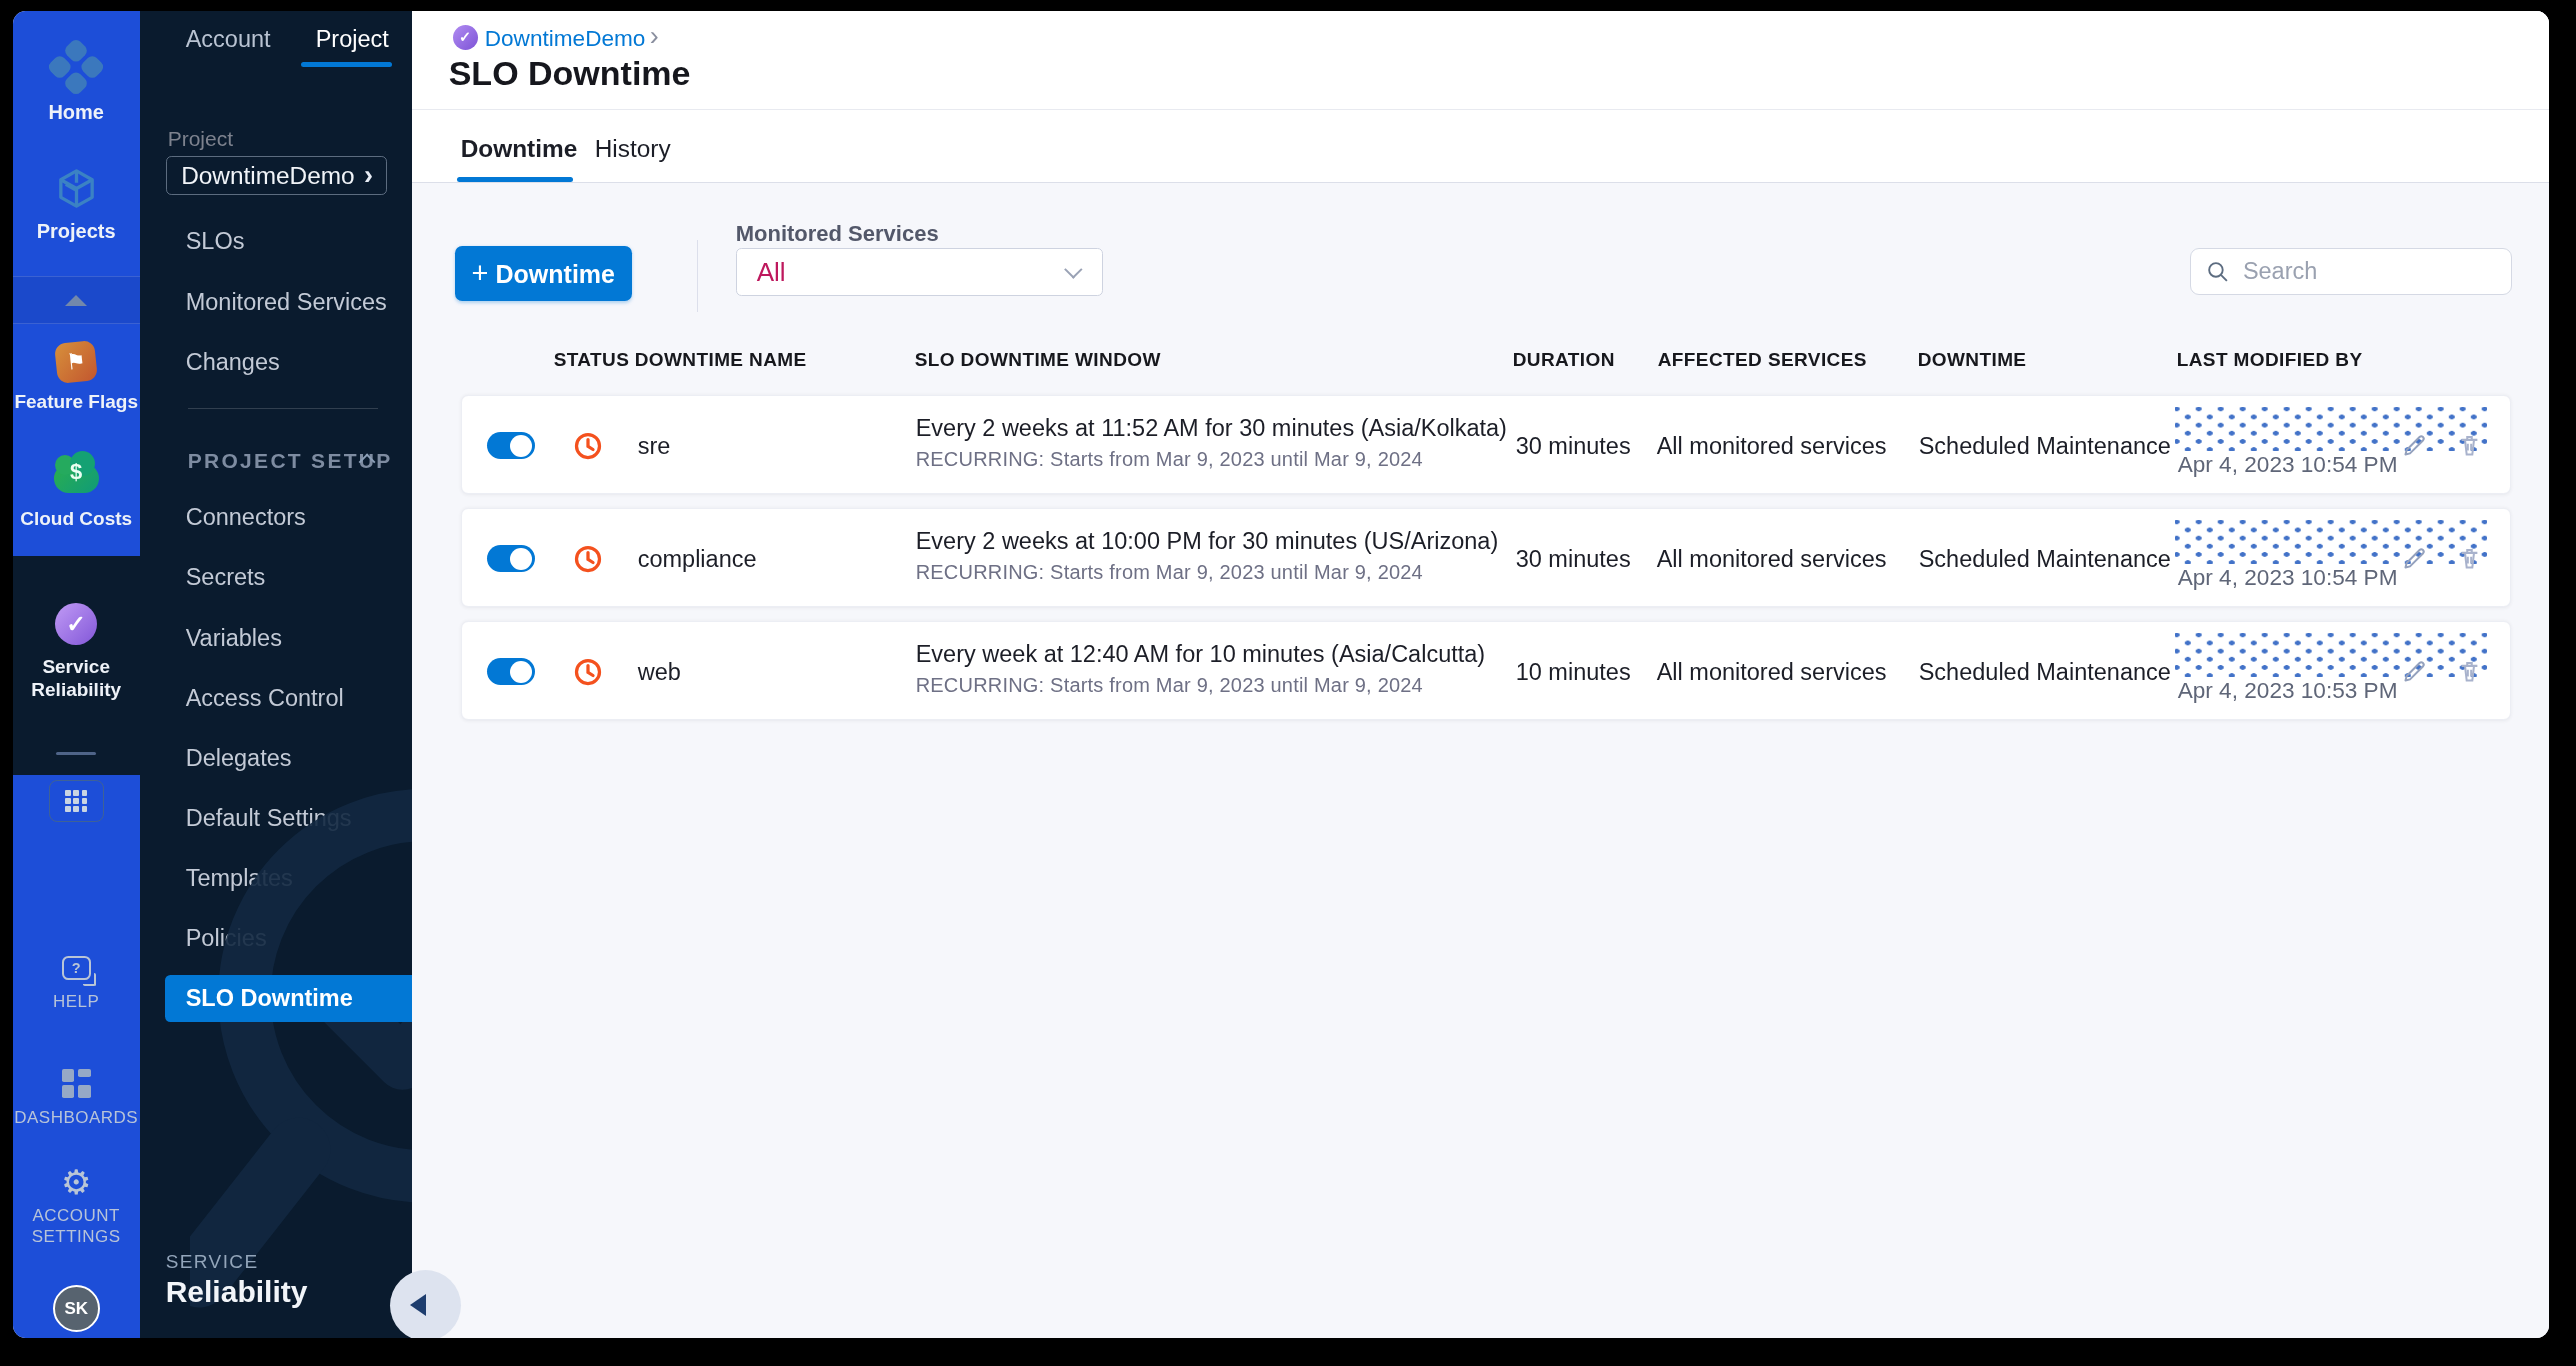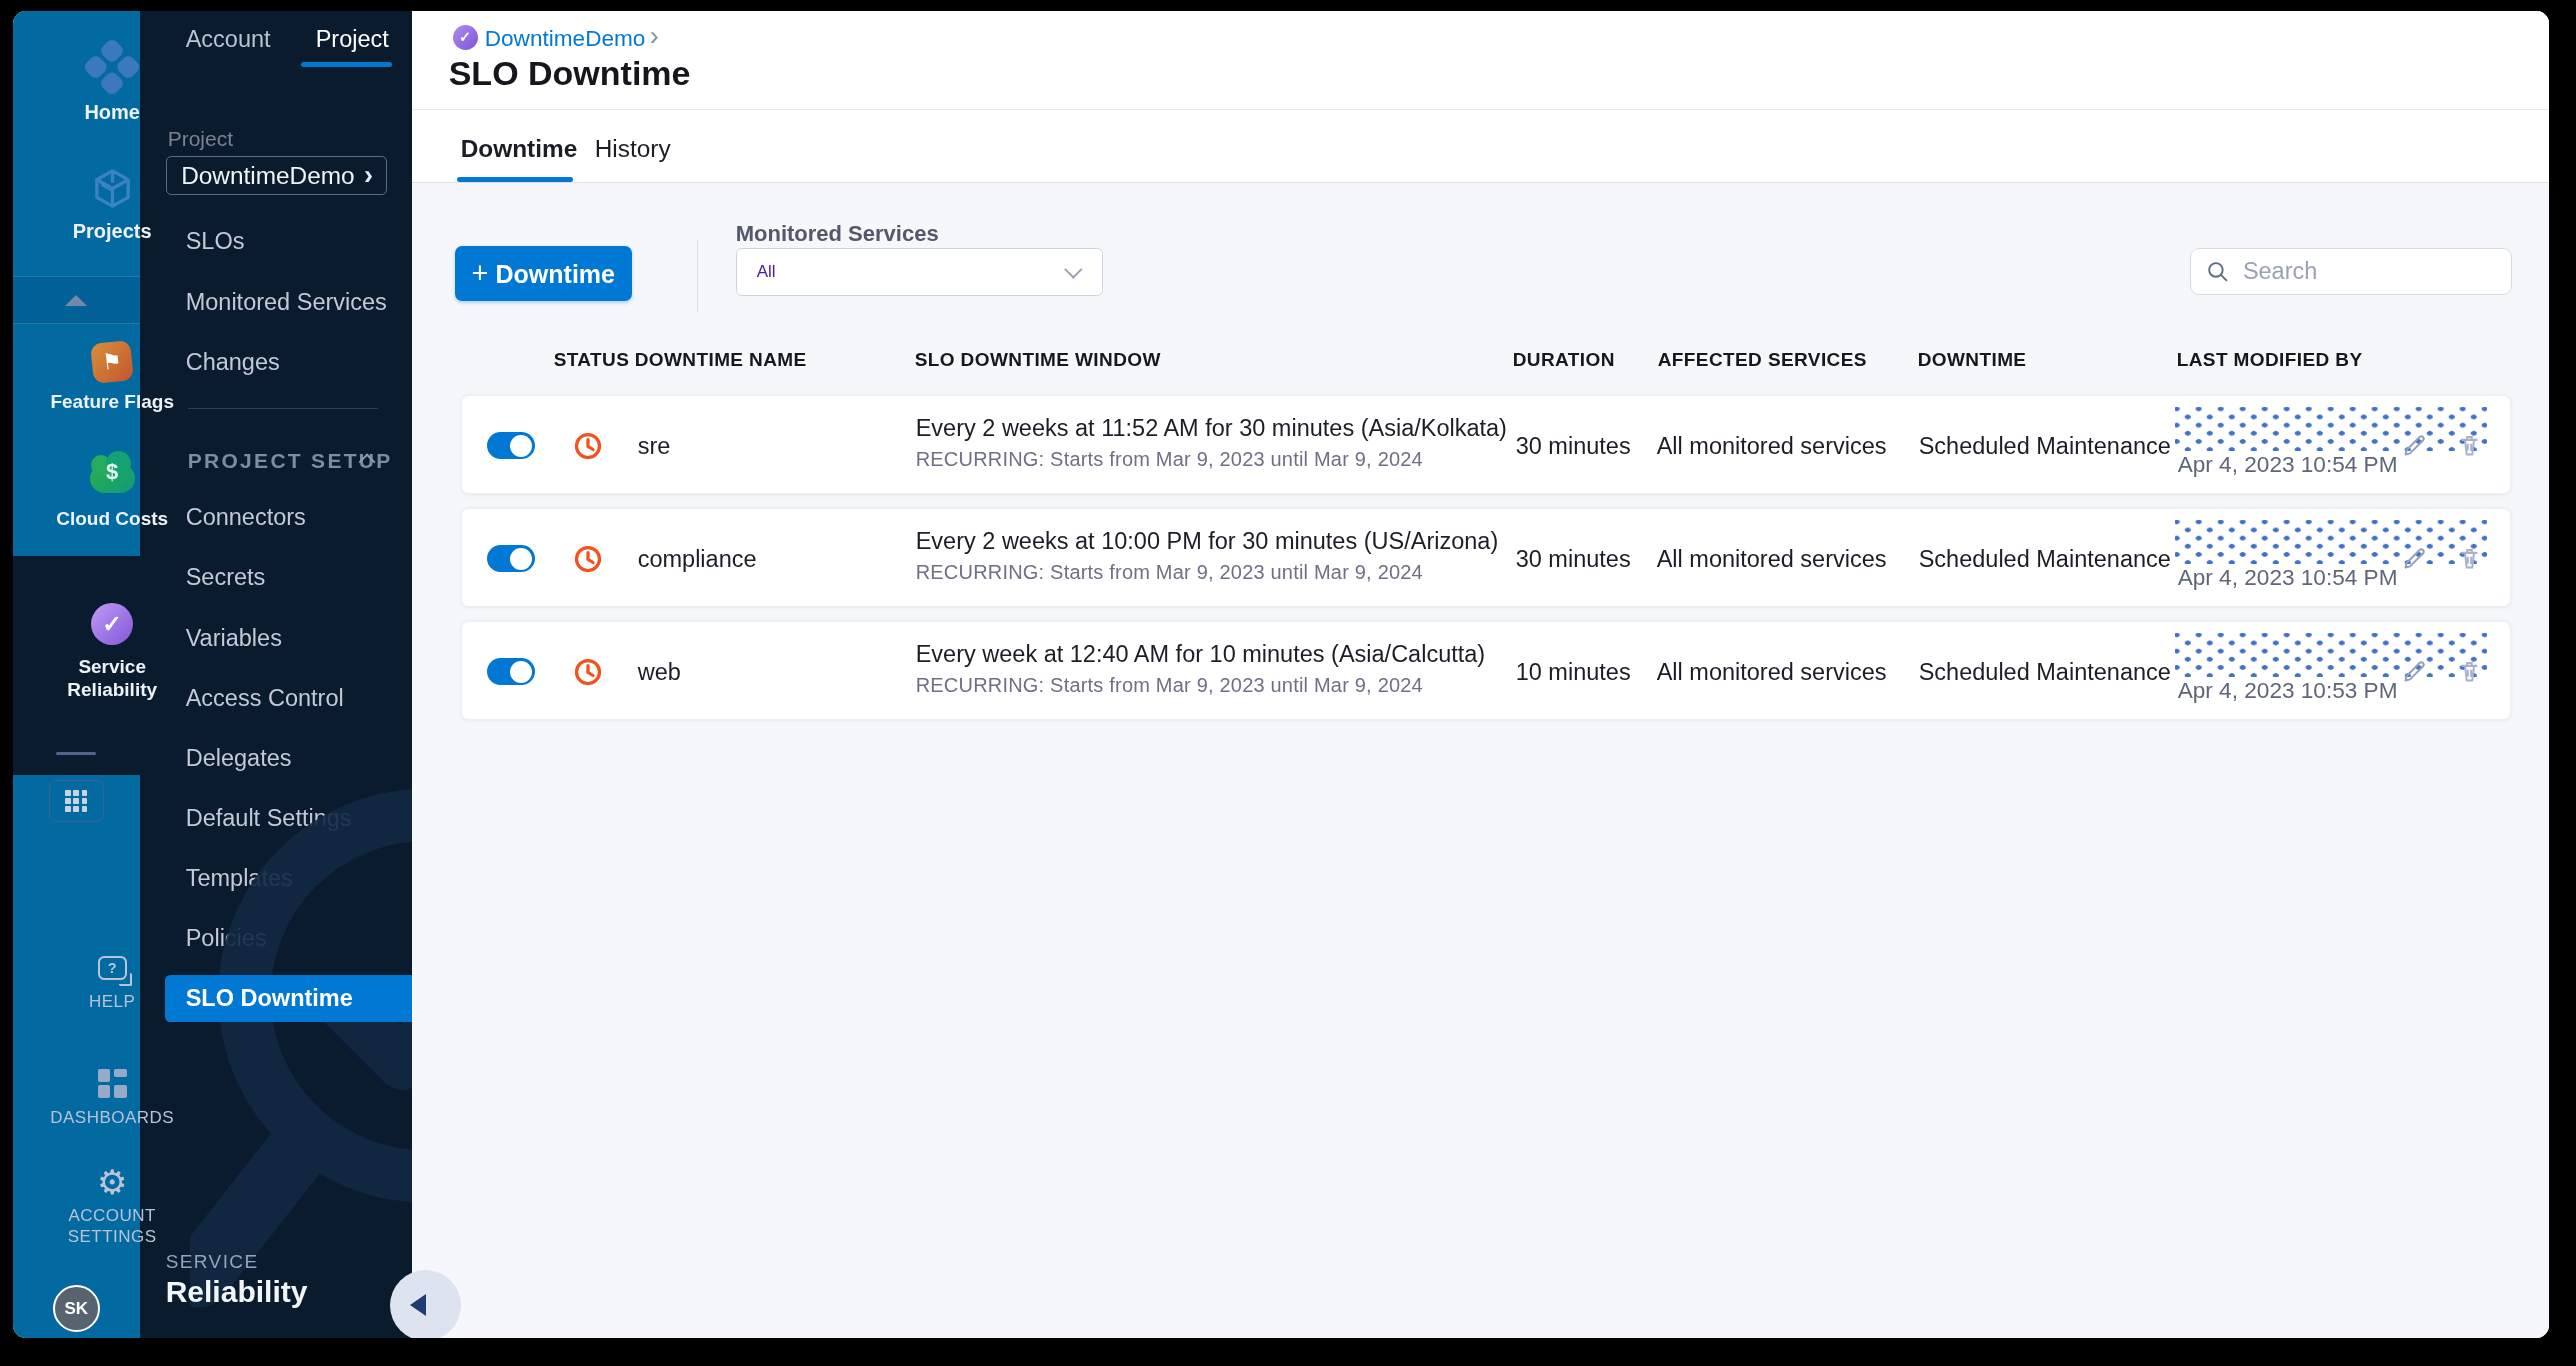--- a/index.html
+++ b/index.html
@@ -1,20 +1,20 @@
 <!DOCTYPE html>
 <html style="font-size:14.5px"><head>
 <meta charset="utf-8">
 <style>
   * { margin:0; padding:0; box-sizing:border-box; }
   html,body { width:2576px; height:1367px; background:#000; font-family:"Liberation Sans", sans-serif; }
   .app { position:absolute; left:12.7px; top:11px; width:2536px; height:1327px; border-radius:12.7px; overflow:hidden; background:#f6f7fb; }
 
   
-  .rail { position:absolute; left:0; top:0; width:127px; height:100%; background:#0369a1; z-index:5;padding-left:36px; }
+  .rail { position:absolute; left:0; top:0; width:127px; height:100%; background:#1d4ed8; z-index:5; }
   .rail .abs { position:absolute; }
   .rail-item { width:127px; text-align:center; color:#eef2f8; cursor:pointer; }
   .rail-label { font-size:20px; font-weight:700; color:#eef2f8; }
   .rail-label-sm { font-size:17px; font-weight:400; color:#b7c3d8; letter-spacing:0.5px; line-height:21px; }
   .dark-module { position:absolute; left:0; top:545px; width:127px; height:219px; background:#0a1b2e; }
   .rail-divider-band { position:absolute; left:0; top:265px; width:127px; height:48px; border-top:0.9px solid rgba(255,255,255,.14); border-bottom:0.9px solid rgba(255,255,255,.14); background:rgba(0,0,0,.06); }
   .chev-up-tri { position:absolute; left:52px; top:18px; width:0; height:0; border-left:11px solid transparent; border-right:11px solid transparent; border-bottom:11.8px solid #7388ab; }
 
   .home-glyph { position:relative; width:42px; height:42px; margin:0 auto; transform:rotate(45deg); display:grid; grid-template-columns:1fr 1fr; grid-template-rows:1fr 1fr; gap:4.5px; }
   .home-glyph span { background:#3b78bd; border-radius:6.3px; }
@@ -75,21 +75,21 @@
   .tab.active { font-weight:700; }
   .tab-ink { position:absolute; left:45px; top:67px; width:116px; height:5.4px; border-radius:2.7px; background:#0278d5; }
 
   .content { position:absolute; left:0; top:173px; right:0; bottom:0; }
 
   .new-btn { position:absolute; left:43px; top:62px; width:177px; height:55px; background:#0278d5; border:none; border-radius:7.2px; color:#fff; font-size:25px; font-weight:700; font-family:inherit; cursor:pointer; box-shadow:0 1.8px 3.6px rgba(2,120,213,.3); }
   .new-btn .plus { font-size:29px; font-weight:400; margin-right:7.2px; }
   .toolbar-divider { position:absolute; left:285px; top:56px; width:0.9px; height:72px; background:#dcdfeb; }
   .filter-label { position:absolute; left:324px; top:37px; font-size:22px; font-weight:700; color:#53586a; }
   .filter-select { position:absolute; left:324px; top:64px; width:367px; height:48px; background:#fff; border:0.9px solid #ced3e0; border-radius:5.4px; display:flex; align-items:center; cursor:pointer; }
-  .filter-value { flex:1; padding-left:20px; font-size:17px; color:#4c1d95; }
+  .filter-value { flex:1; padding-left:20px; font-size:26px; color:#be185d; }
   .chev-down { width:12.7px; height:12.7px; border-right:2.7px solid #9aa2b5; border-bottom:2.7px solid #9aa2b5; transform:rotate(45deg); margin-right:22px; margin-top:-5.4px; }
   .search-box { position:absolute; left:1778px; top:64px; width:322px; height:47px; background:#fff; border:0.9px solid #d5d9e4; border-radius:9px; display:flex; align-items:center; }
   .search-box svg { margin-left:14.5px; }
   .search-box input { border:none; outline:none; background:transparent; font-size:23.5px; color:#3c4150; margin-left:12.7px; width:244px; font-family:inherit; }
   .search-box input::placeholder { color:#9aa1b0; }
 
   .thead span { position:absolute; top:165px; font-size:19px; font-weight:700; letter-spacing:0.4px; color:#17181d; white-space:nowrap; }
   .th-status { left:142px; } .th-name { left:223px; } .th-window { left:503px; } .th-duration { left:1101px; }
   .th-affected { left:1246px; } .th-category { left:1506px; } .th-modified { left:1765px; }
 

